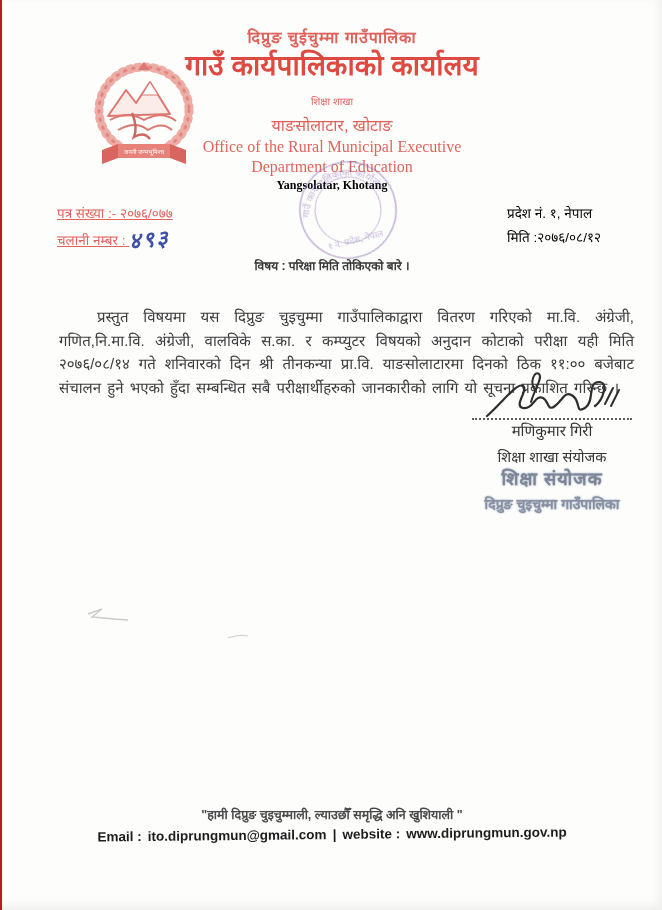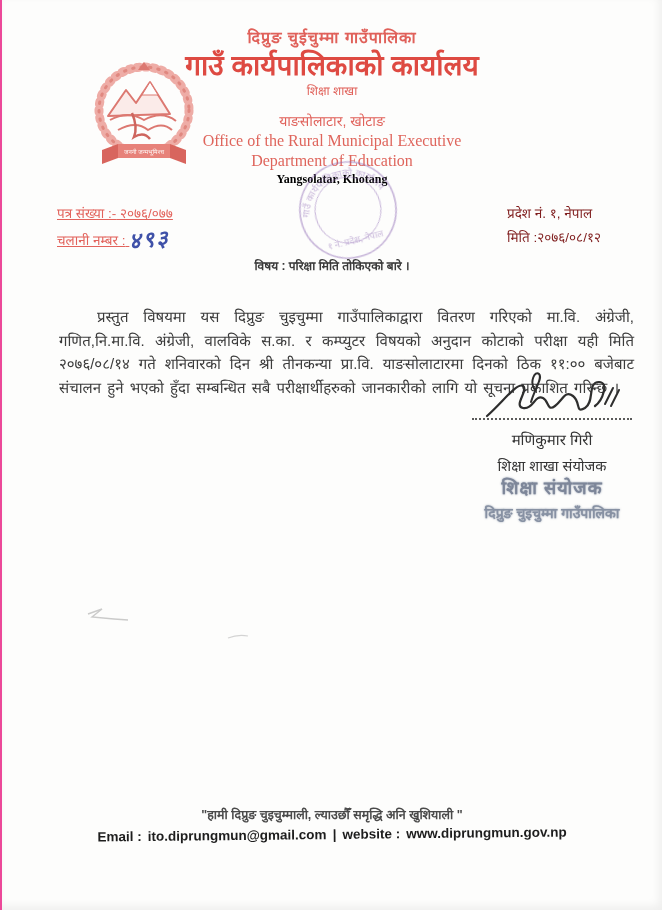--- a/index.html
+++ b/index.html
@@ -2,62 +2,62 @@
 <html><head>
 <meta charset="utf-8">
 <style>
   html,body{margin:0;padding:0;background:#ffffff;}
   .page{
     position:relative;
     width:662px;height:910px;
     background:#fdfdfc;
     font-family:"Liberation Sans", sans-serif;
     overflow:hidden;
-    border-left:2px solid #ec4899;
+    border-left:2px solid #b91c1c;
     box-shadow: inset -3px -4px 8px rgba(0,0,0,0.06);
     box-sizing:border-box;
   }
   
   .letterhead{position:absolute;top:26px;left:0;right:0;text-align:center;}
   .lh-mun-np{font-size:16px;font-weight:bold;color:#e0615a;letter-spacing:1px;}
   .lh-office-np{font-size:28px;font-weight:bold;color:#de4a42;margin-top:2px;line-height:32px;}
-  .lh-dept-np{font-size:12px;color:#e0615a;margin-top:0;}
-  .lh-addr-np{font-size:14px;color:#e0615a;margin-top:12px;}
+  .lh-dept-np{font-size:10px;color:#e0615a;margin-top:12px;}
+  .lh-addr-np{font-size:16px;color:#e0615a;margin-top:6px;}
   .lh-mun-en{font-family:"Liberation Serif", serif;font-size:18px;color:#dd5a50;margin-top:3px;font-weight:600;}
   .lh-office-en{font-family:"Liberation Serif", serif;font-size:16px;color:#df655c;margin-top:2px;}
   .lh-dept-en{font-family:"Liberation Serif", serif;font-size:16px;color:#df655c;margin-top:2px;}
   .lh-addr-en{font-family:"Liberation Serif", serif;font-size:12px;font-weight:bold;color:#000000;margin-top:2px;}
   
   .emblem{position:absolute;left:86px;top:58px;width:112px;height:122px;opacity:.9;}
   
   .faint-stamp{
     position:absolute;left:292px;top:156px;width:108px;height:108px;
     opacity:.5;transform:rotate(-14deg);filter:blur(.5px);
   }
   
   .ref-left{position:absolute;left:55px;top:202px;font-size:13.5px;color:#e2635c;line-height:24px;white-space:nowrap;text-decoration:underline;}
   .handwritten-no{
     display:inline-block;color:#3f51a8;font-size:22px;font-weight:bold;
     font-family:"Liberation Serif", serif;font-style:italic;
     transform:rotate(-5deg) translateY(2px);letter-spacing:2px;
   }
-  .ref-right{position:absolute;left:505px;top:202px;font-size:13.5px;color:#7f1d1d;line-height:24px;white-space:nowrap;}
+  .ref-right{position:absolute;left:505px;top:202px;font-size:13.5px;color:#000000;line-height:24px;white-space:nowrap;}
   
   .subject{position:absolute;top:257px;left:0;right:0;text-align:center;font-size:12px;font-weight:bold;color:#3a3a3a;}
   
   .body-text{
     position:absolute;left:57px;top:290px;width:575px;
     font-size:15px;line-height:23.5px;color:#3b3b3b;
     text-align:justify;text-indent:38px;word-spacing:2px;
   }
   
   .sign-block{position:absolute;left:452px;top:372px;width:196px;text-align:center;}
   .sign-scribble{display:block;margin:0 auto -6px auto;}
   .dotline{width:160px;margin:0 auto;border-bottom:2px dotted #5a5a5a;height:0;}
-  .sign-name{font-size:15px;color:#333;margin-top:9px;}
+  .sign-name{font-size:15px;color:#333;margin-top:0;}
   .sign-designation{font-size:14.5px;color:#333;margin-top:6px;}
   .stamp-line1{
     font-size:18px;font-weight:bold;color:#7d8699;
     text-shadow:0 0 2px rgba(115,128,150,.85);letter-spacing:1px;
   }
   .stamp-line2{
     font-size:14px;font-weight:bold;color:#8791a3;margin-top:4px;
     text-shadow:0 0 2px rgba(115,128,150,.8);
   }
   

